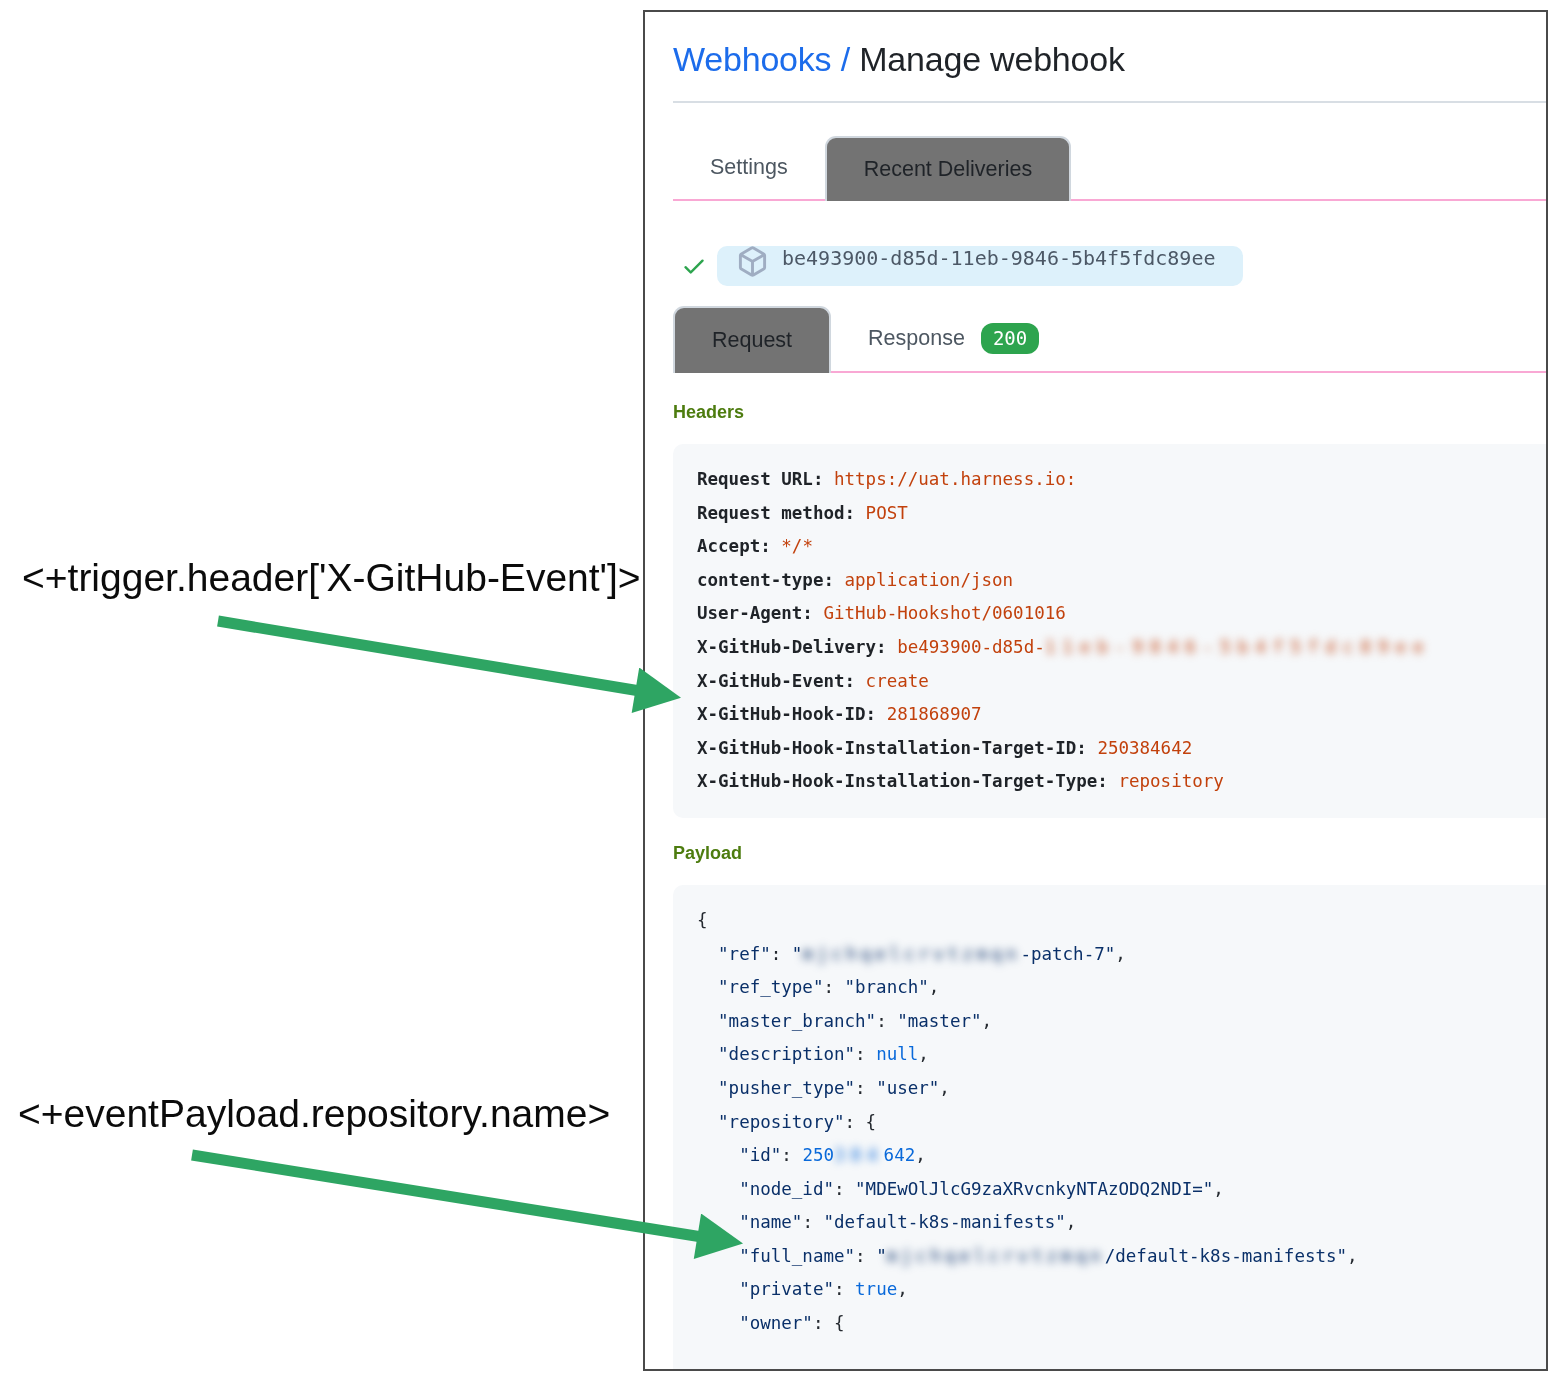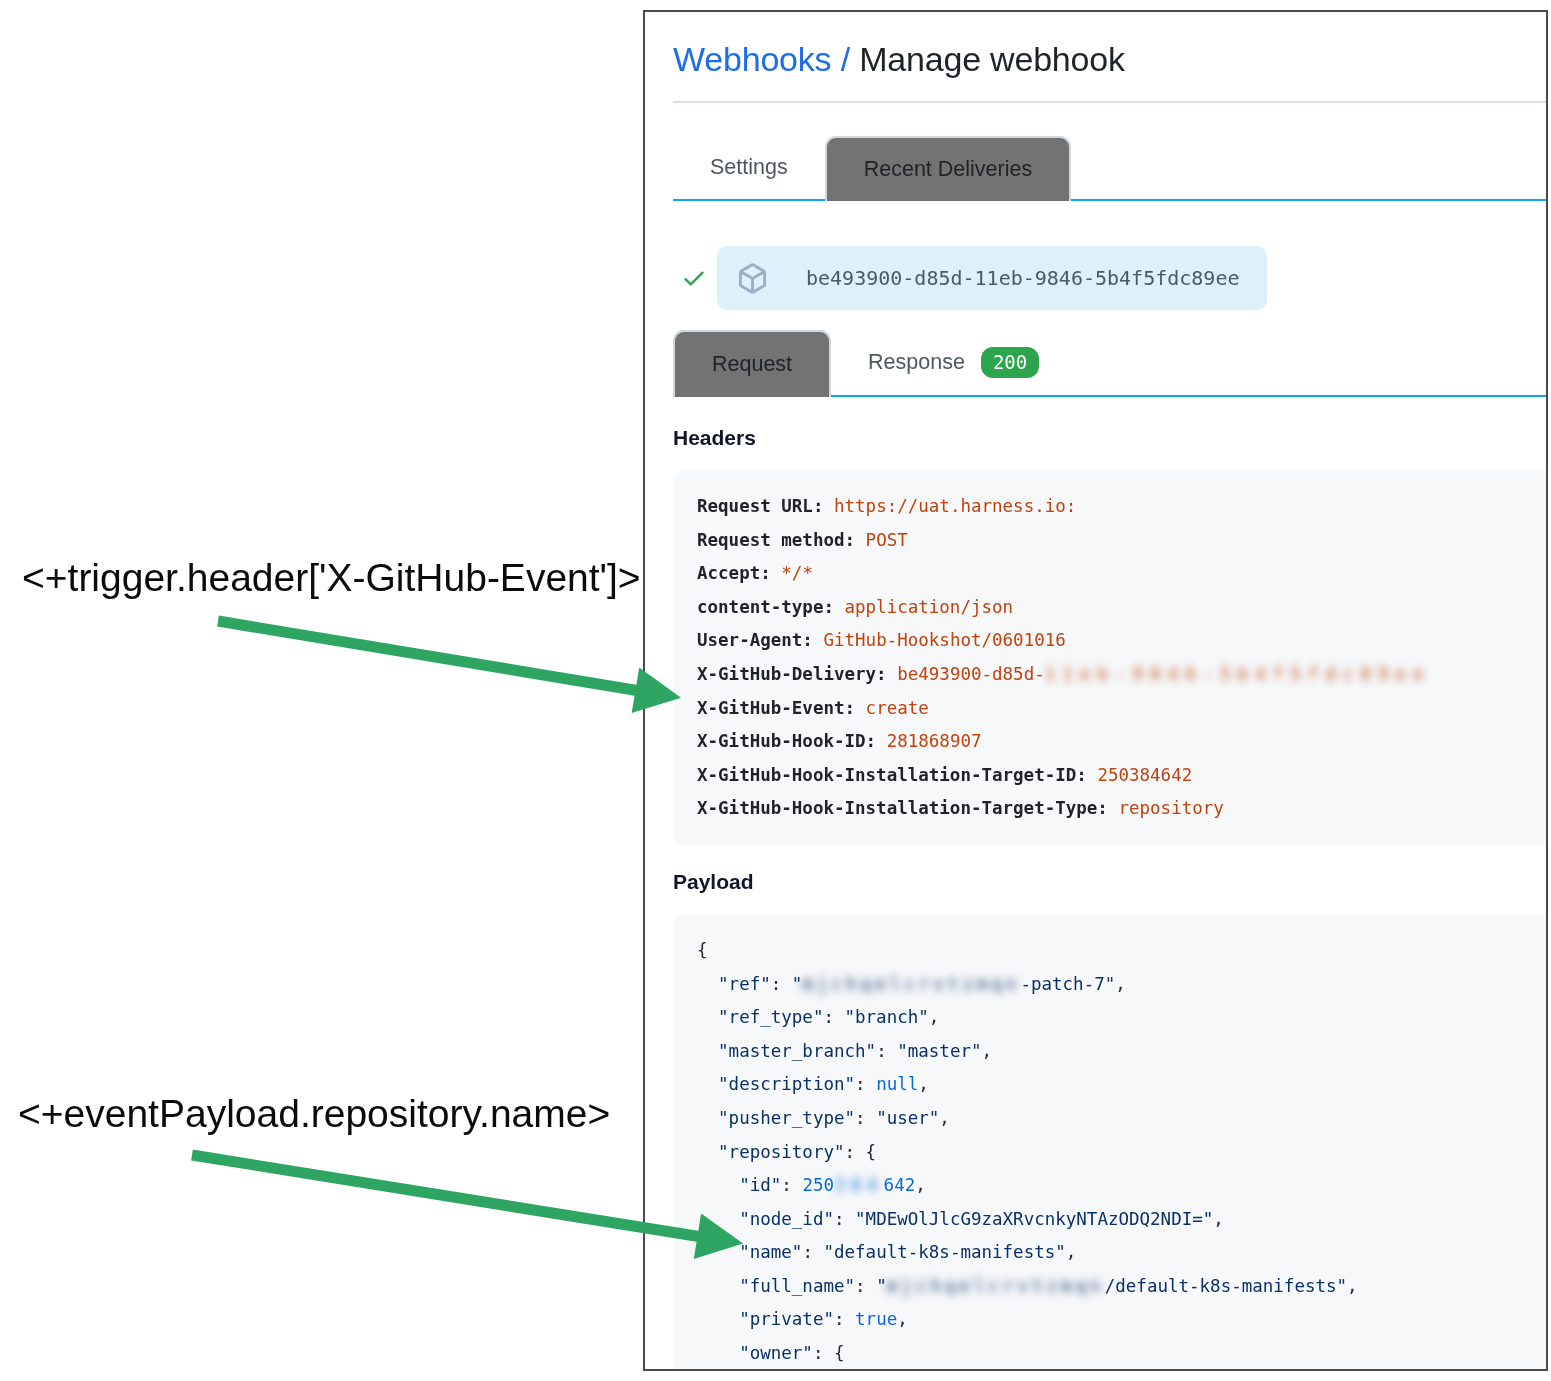--- a/index.html
+++ b/index.html
@@ -18,41 +18,41 @@
   .panel { position:absolute; left:643px; top:10px; width:905px; height:1361px;
            border:2px solid #4a4a4a; background:#fff; overflow:hidden; z-index:1; }
   .content { padding:28px 0 0 28px; }
 
   
   .page-title { font-size:34px; font-weight:400; color:#1f2328; letter-spacing:-.2px; }
   .t-link, .t-sep { color:#1c6ceb; text-decoration:none; cursor:pointer; }
   .divider { border-bottom:2px solid #d8dee4; margin-top:22px; }
 
   
-  .tabbar { display:flex; align-items:stretch; border-bottom:2px solid #0ea5e9; }
+  .tabbar { display:flex; align-items:stretch; border-bottom:2px solid #f9a8d4; }
   .tabbar-main { margin-top:33px; height:65px; }
   .tabbar-sub  { margin-top:20px; height:67px; }
   .tab { font-size:21.5px; color:#4d5761; padding:0 37px; display:flex;
          align-items:center; cursor:pointer; white-space:nowrap; }
   .tab.active { background:#737373; border:2px solid #d0d7de; border-bottom:none;
                 border-radius:11px 11px 0 0; margin-bottom:-2px; color:#1f2328; }
   .tab-response { gap:16px; }
   .badge-200 { background:#2da44e; color:#fff; font-family:"DejaVu Sans Mono",monospace;
                font-size:19px; padding:6px 12px; border-radius:12px; line-height:1; }
 
   
   .delivery-row { margin-top:45px; display:flex; align-items:center; gap:10px; cursor:pointer; }
   .check-icon { width:26px; height:26px; flex:none; margin-left:8px; }
-  .guid-pill { background:#ddf1fb; border-radius:10px; height:64px; padding:0 28px 0 20px;
-               display:flex; align-items:center; gap:38px; }
+  .guid-pill { background:#ddf1fb; border-radius:10px; height:40px; padding:0 28px 0 20px;
+               display:flex; gap:14px; }
   .package-icon { width:31px; height:31px; flex:none; }
   .guid-text { font-family:"DejaVu Sans Mono",monospace; font-size:20px; color:#4c5866; }
 
   
-  .section-title { font-size:21px; font-weight:700; color:#0f172a; }
+  .section-title { font-size:18px; font-weight:700; color:#4d7c0f; }
   .h-headers { margin-top:29px; }
   .h-payload { margin-top:25px; }
 
   
   .codebox { background:#f6f8fa; border-radius:10px; margin-top:21px; margin-right:-14px;
              padding:19px 24px; font-family:"DejaVu Sans Mono",monospace;
              font-size:17.5px; line-height:33.6px; color:#24292f; white-space:pre; }
   .codebox.payload-box { height:580px; }
   .hk { font-weight:700; color:#1f2328; }
   .hv { color:#c2410c; }

